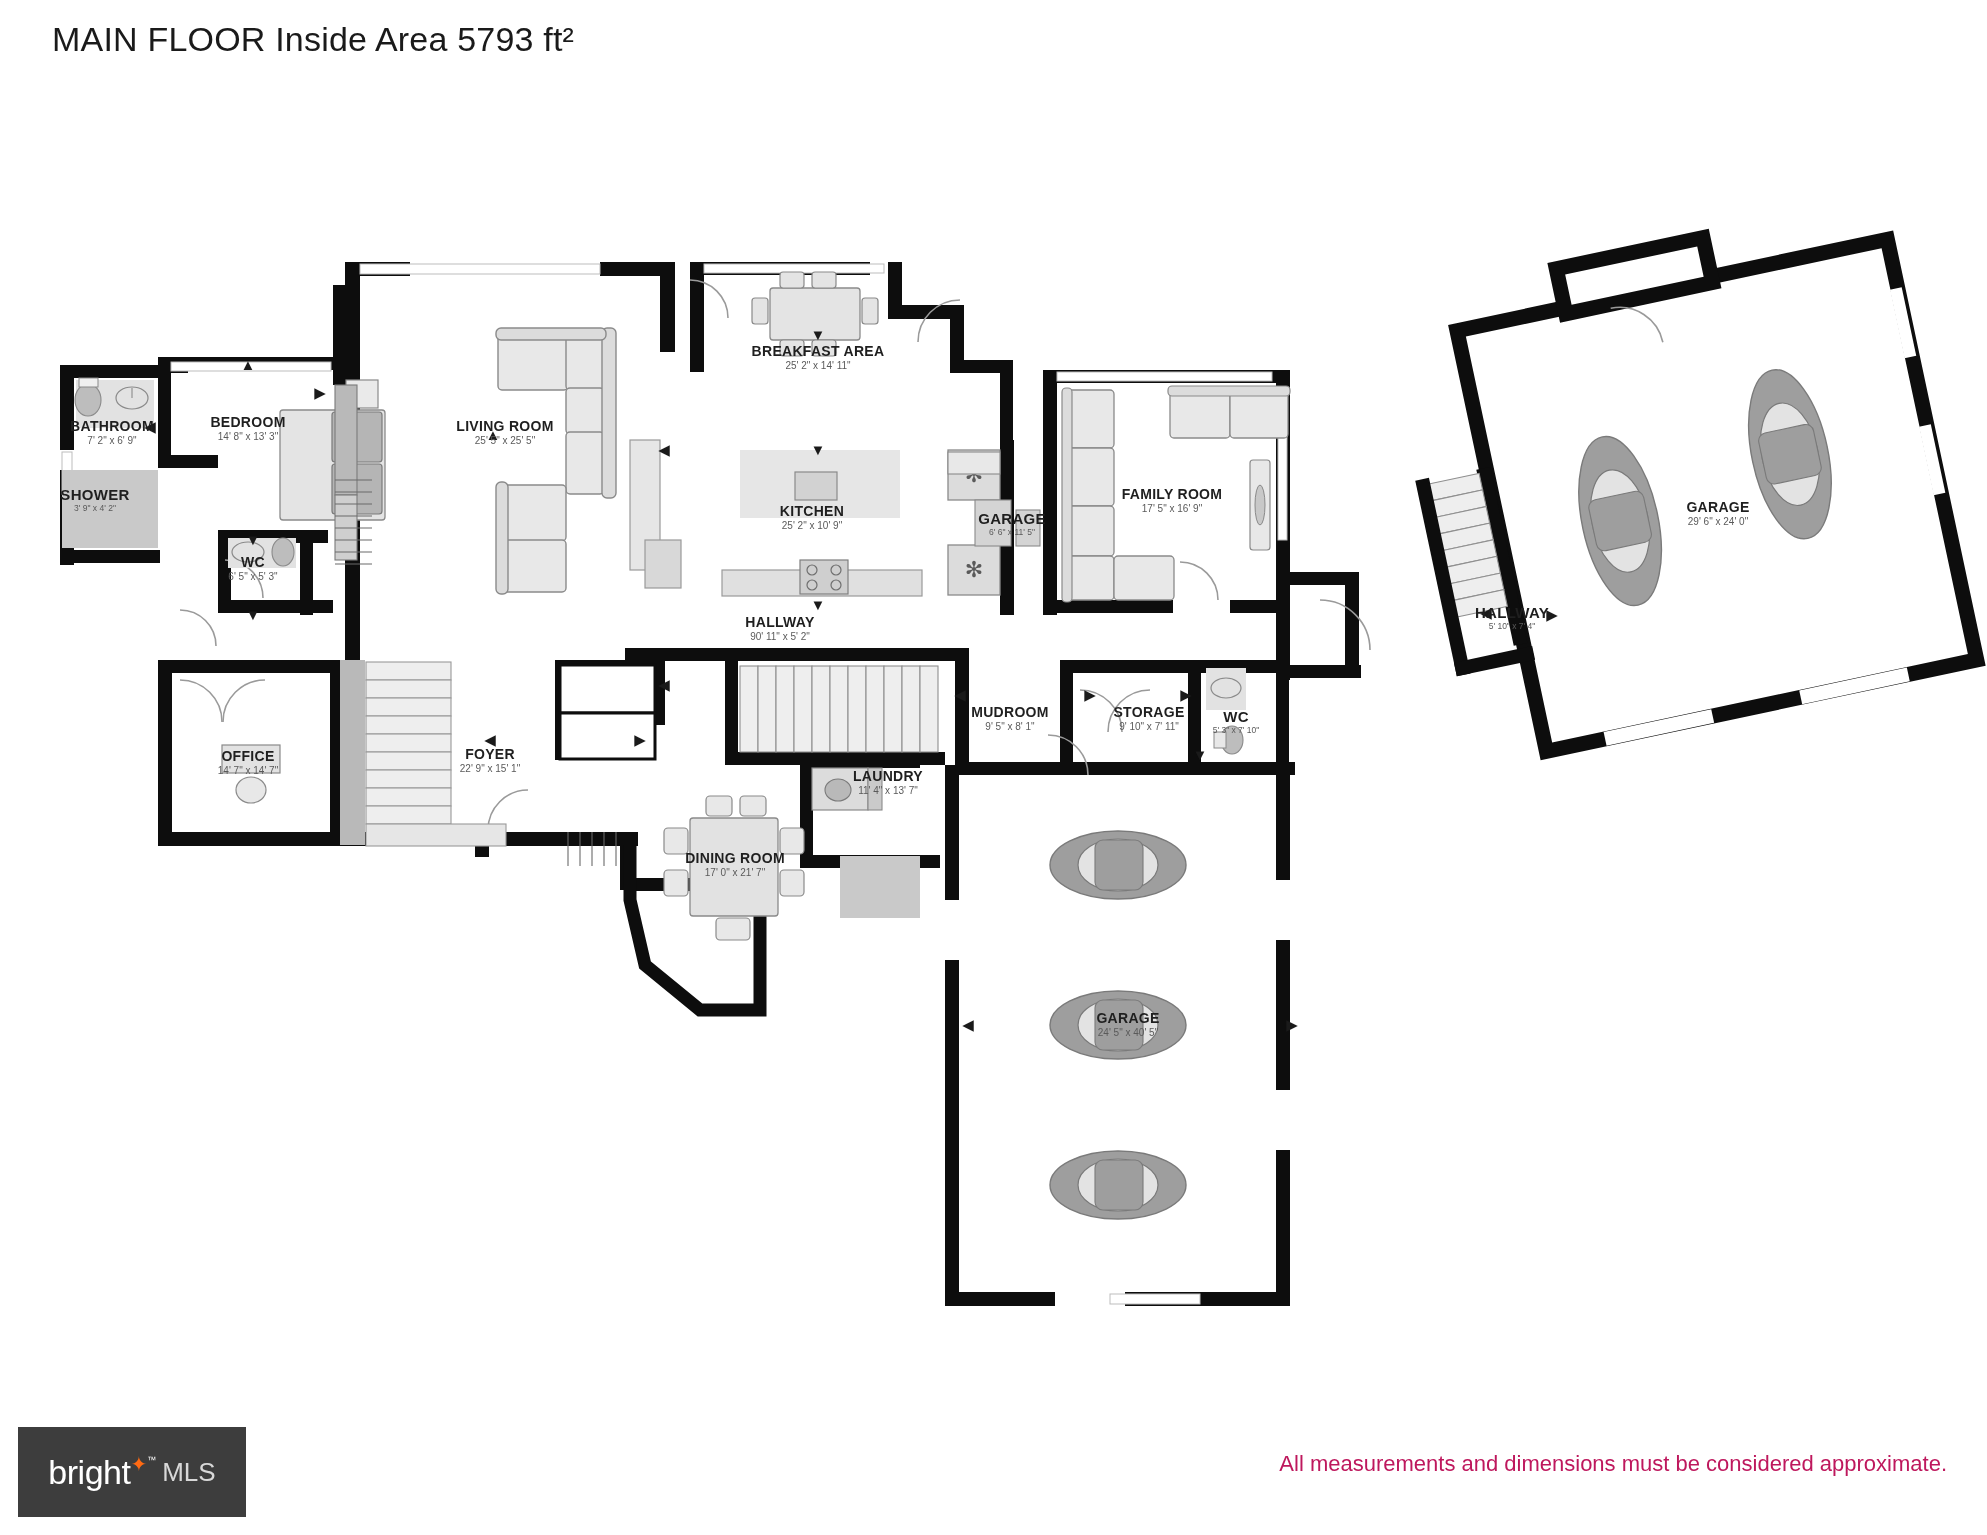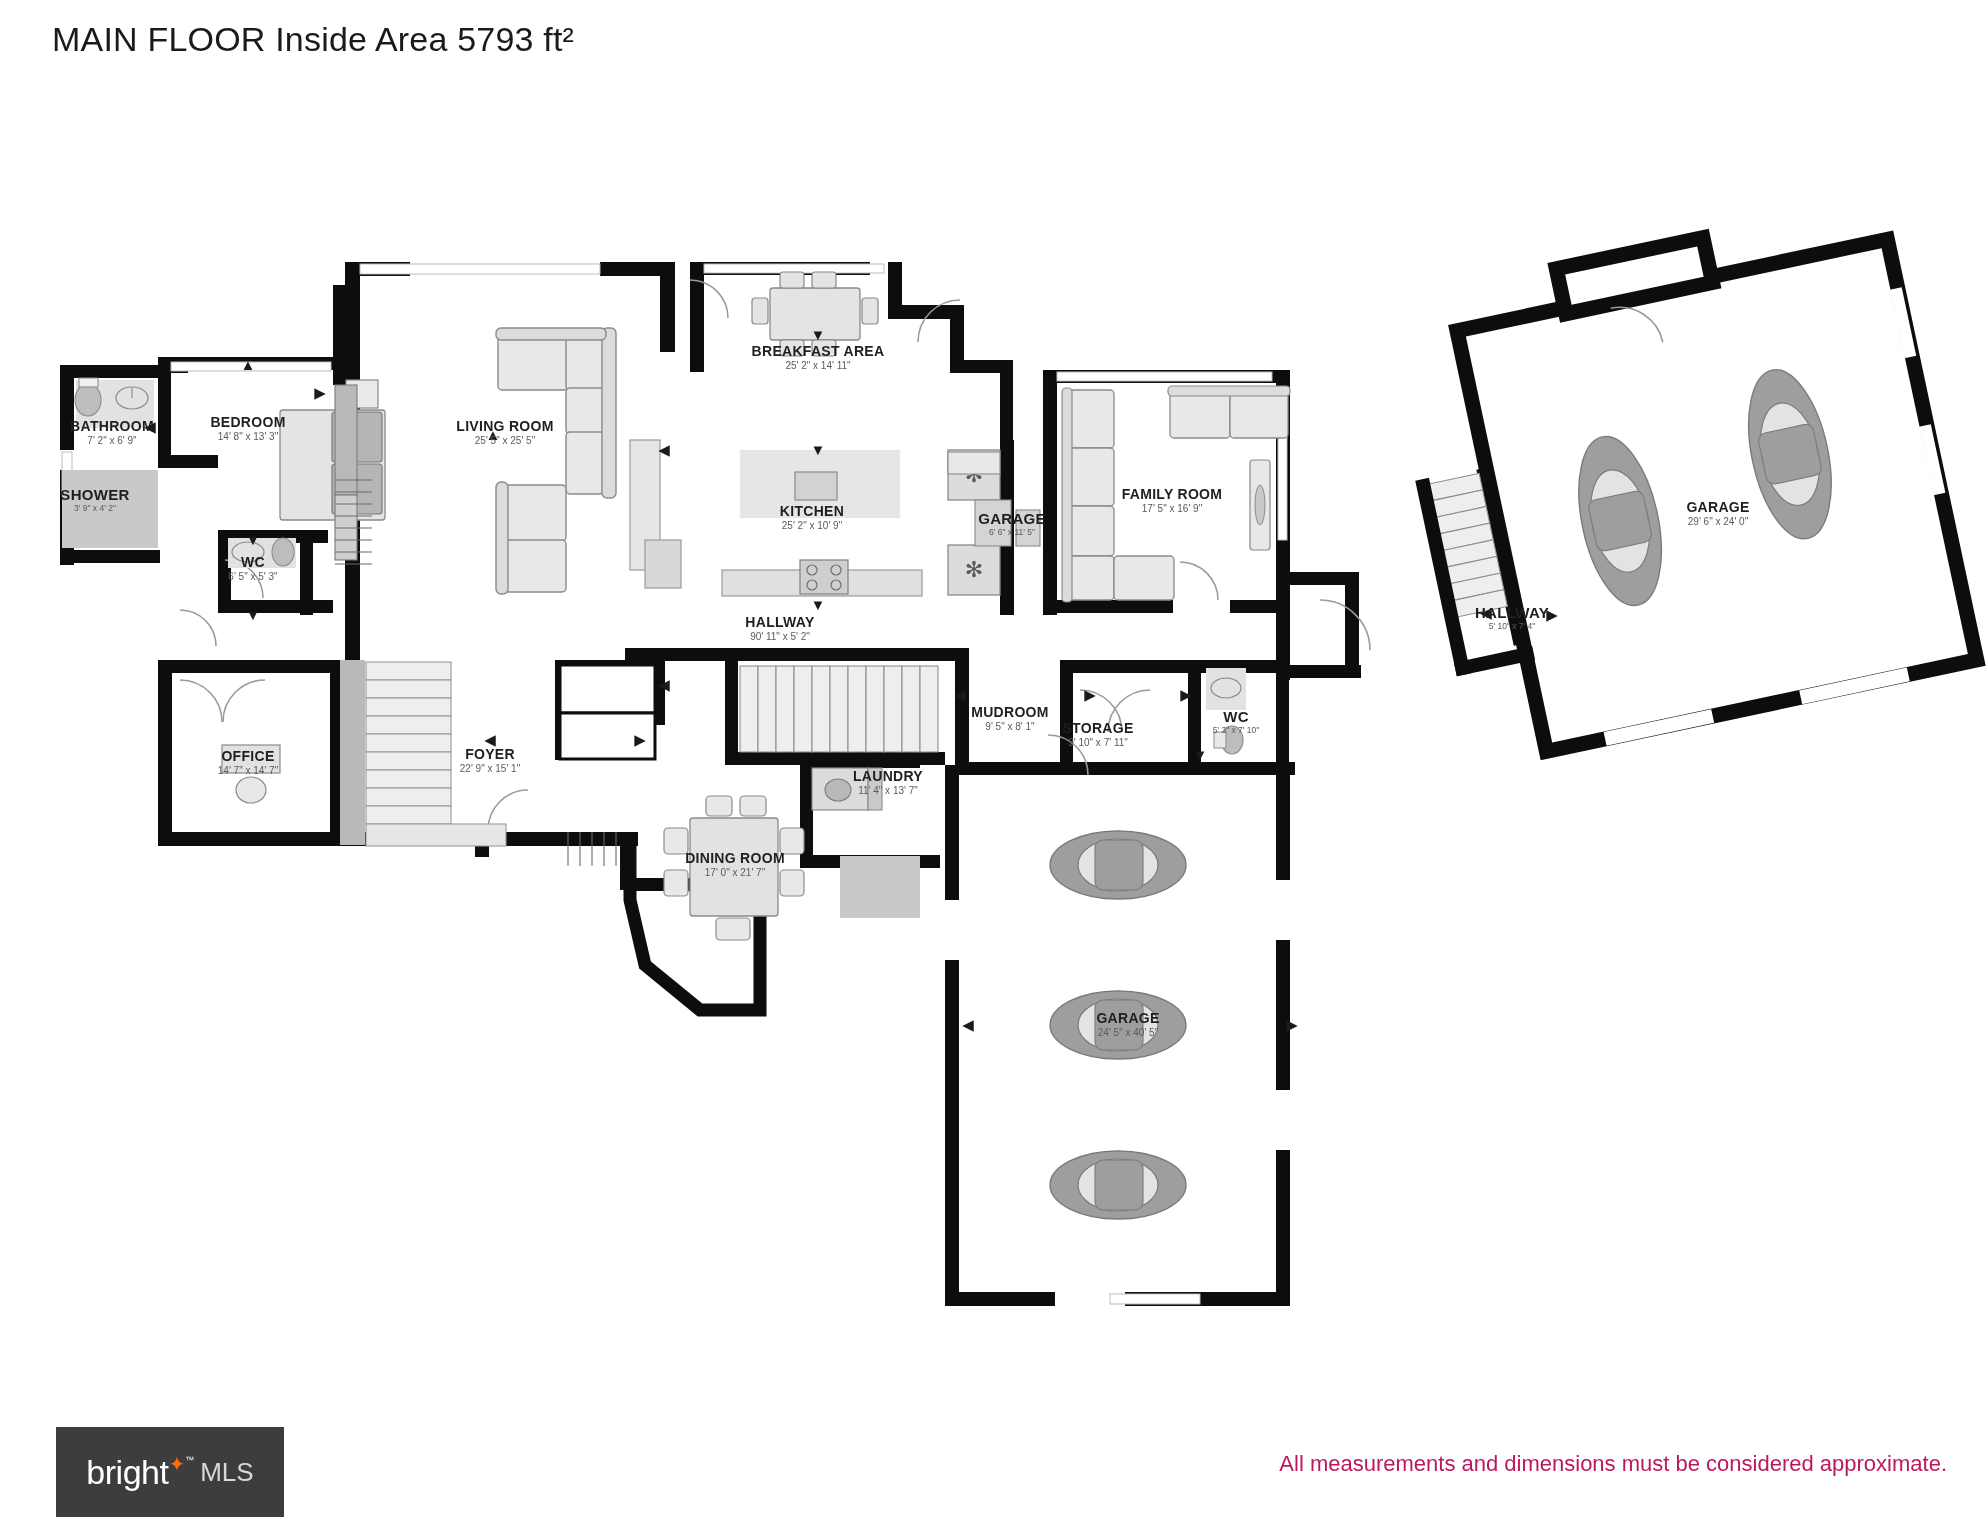--- a/index.html
+++ b/index.html
@@ -27,21 +27,20 @@
   .lbl.sm { font-size:10px; }
   .lbl.sm .nm { font-size:14px; }
   .lbl.xs { font-size:8.5px; }
   .lbl.xs .nm { font-size:15px; }
   
   #footer { position:absolute; left:0; bottom:0; width:1987px; height:108px; background:#ffffff; }
   #logo {
     position:absolute; left:18px; top:0; width:228px; height:90px;
     background:#3d3d3d; display:flex; align-items:center; justify-content:center;
     color:#ffffff;
-    margin-left:38px;
   }
   #logo .lg { font-size:34px; letter-spacing:-0.5px; font-weight:400; }
   #logo .star { color:#ff6a13; font-size:20px; position:relative; top:-8px; }
   #logo .tm { font-size:9px; position:relative; top:-12px; }
   #logo .mls { font-size:26px; color:#d8d8d8; margin-left:6px; }
   #disclaimer {
     position:absolute; right:40px; top:24px;
     font-size:22px; color:#be185d; white-space:nowrap;
   }
 </style>
@@ -488,21 +487,21 @@
       <span class="dm">17' 5" x 16' 9"</span>
     </div>
     <div class="lbl sm" style="left: 780px; top: 628px;">
       <span class="nm">HALLWAY</span>
       <span class="dm">90' 11" x 5' 2"</span>
     </div>
     <div class="lbl sm" style="left: 1010px; top: 718px;">
       <span class="nm">MUDROOM</span>
       <span class="dm">9' 5" x 8' 1"</span>
     </div>
-    <div class="lbl sm" style="left: 1098px; top: 718px; margin-top: 16px;">
+    <div class="lbl sm" style="left: 1149px; top: 718px;">
       <span class="nm">STORAGE</span>
       <span class="dm">9' 10" x 7' 11"</span>
     </div>
     <div class="lbl xs" style="left: 1236px; top: 722px;">
       <span class="nm">WC</span>
       <span class="dm">5' 3" x 7' 10"</span>
     </div>
     <div class="lbl sm" style="left: 888px; top: 782px;">
       <span class="nm">LAUNDRY</span>
       <span class="dm">11' 4" x 13' 7"</span>

